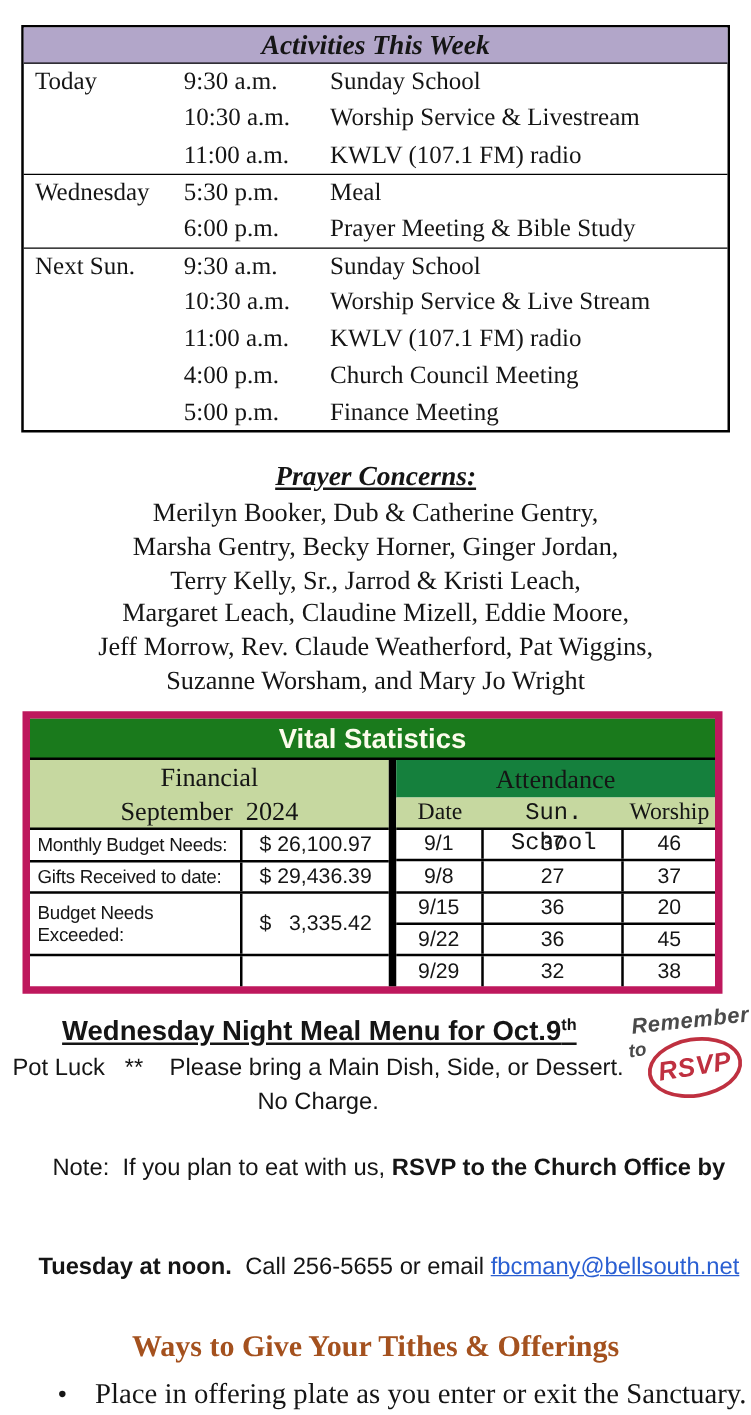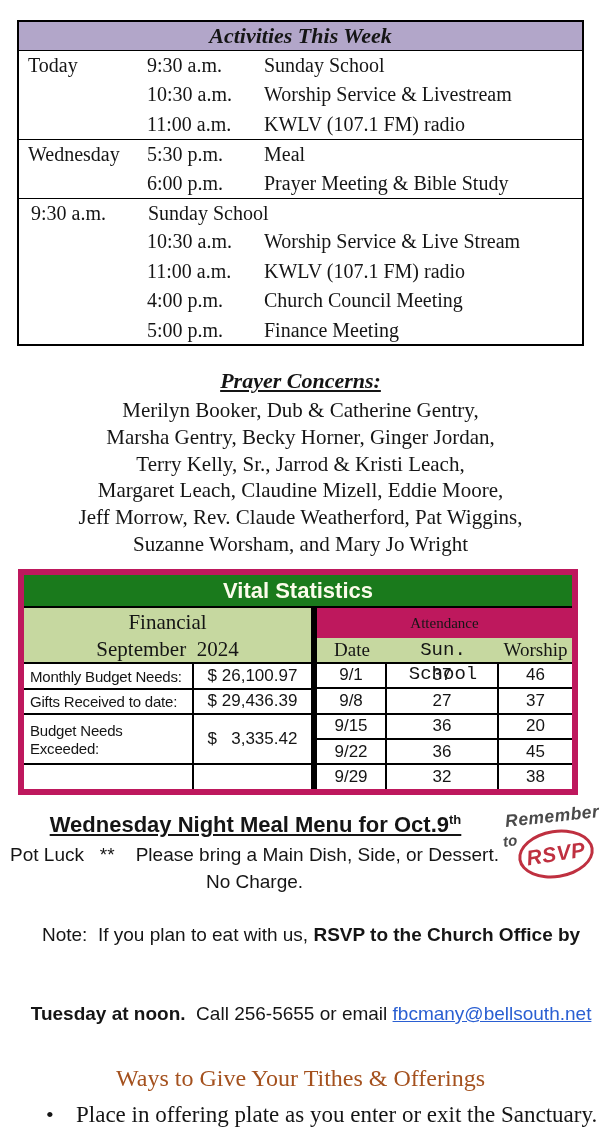--- a/index.html
+++ b/index.html
@@ -33,21 +33,21 @@
   .fin-row { display:flex; flex:1; border-bottom:2px solid #000; }
   .fin-row:last-child { border-bottom:none; }
   .fin-row.tall { flex:2; }
   .fin-label { width:170px; border-right:2px solid #000; padding:2px 4px 0 6px;
     font-family:"Liberation Sans","DejaVu Sans",sans-serif; font-size:15px; letter-spacing:-0.2px;
     line-height:18px; white-space:pre-line; display:flex; flex-direction:column; justify-content:center; }
   .fin-val { flex:1; font-family:"Liberation Sans","DejaVu Sans",sans-serif; font-size:17px;
     display:flex; align-items:center; justify-content:center; white-space:pre; }
   .vdivider { width:6px; background:#000; }
   .att { flex:1; display:flex; flex-direction:column; }
-  .att-head { background:#be185d; height:30px; text-align:center; font-size:15px; line-height:30px; }
+  .att-head { background:#15803d; height:30px; text-align:center; font-size:21px; line-height:30px; }
   .att-cols { background:#c6d8a0; height:26px; border-bottom:2.5px solid #000; display:flex; font-size:19px; line-height:24px; }
   .att-cols .c1 { width:70px; text-align:center; }
   .att-cols .c2 { width:112px; text-align:center;font-family:Liberation Mono, monospace; }
   .att-cols .c3 { flex:1; text-align:center; }
   .att-rows { flex:1; display:flex; flex-direction:column; }
   .att-row { flex:1; display:flex; border-bottom:2px solid #000;
     font-family:"Liberation Sans","DejaVu Sans",sans-serif; font-size:17px; }
   .att-row:last-child { border-bottom:none; }
   .att-row span { display:flex; align-items:center; justify-content:center; }
   .att-row .c1 { width:70px; border-right:2px solid #000; }
@@ -68,21 +68,21 @@
   .stamp-remember { position:absolute; top:4px; left:4px; font-size:17.5px; font-weight:bold; font-style:italic;
     color:#4a4a4a; transform:rotate(-6deg); letter-spacing:0.5px; }
   .stamp-to { position:absolute; top:30px; left:2px; font-size:15px; font-weight:bold; font-style:italic;
     color:#4a4a4a; transform:rotate(-8deg); }
   .stamp-oval { position:absolute; top:28px; left:17px; width:76px; height:48px; border:3.5px solid #bf3040;
     border-radius:50%; transform:rotate(-9deg); display:flex; align-items:center; justify-content:center; }
   .stamp-oval span { color:#bf3040; font-size:21px; font-weight:bold; font-style:italic; letter-spacing:0.5px; }
 
   
   .give { margin-top:9px; }
-  .give-title { text-align:center; font-size:24px; font-weight:normal; color:#a4511e; line-height:30px; margin-bottom:7px; }
+  .give-title { text-align:center; font-size:24px; font-weight:bold; color:#a4511e; line-height:30px; margin-bottom:7px; }
   .give-item { display:flex; font-size:23px; line-height:30.5px; padding-left:46px; }
   .give-item .dot { width:30px; }
   .give-item .dot::before { content:"\2022"; font-size:22px; }
   .give-item .gtext { flex:1; }
 </style>
 </head>
 <body>
 
 <div class="activities">
   <div class="act-header">Activities This Week</div>
@@ -105,20 +105,21 @@
     <div class="act-day">Wednesday</div>
     <div class="act-time">5:30 p.m.</div>
     <div class="act-event">Meal</div>
   </div>
   <div class="act-row">
     <div class="act-day"></div>
     <div class="act-time">6:00 p.m.</div>
     <div class="act-event">Prayer Meeting &amp; Bible Study</div>
   </div>
   <div class="act-row group-start">
+    <div class="act-day">Next Sun.</div>
     <div class="act-time">9:30 a.m.</div>
     <div class="act-event">Sunday School</div>
   </div>
   <div class="act-row">
     <div class="act-day"></div>
     <div class="act-time">10:30 a.m.</div>
     <div class="act-event">Worship Service &amp; Live Stream</div>
   </div>
   <div class="act-row">
     <div class="act-day"></div>

